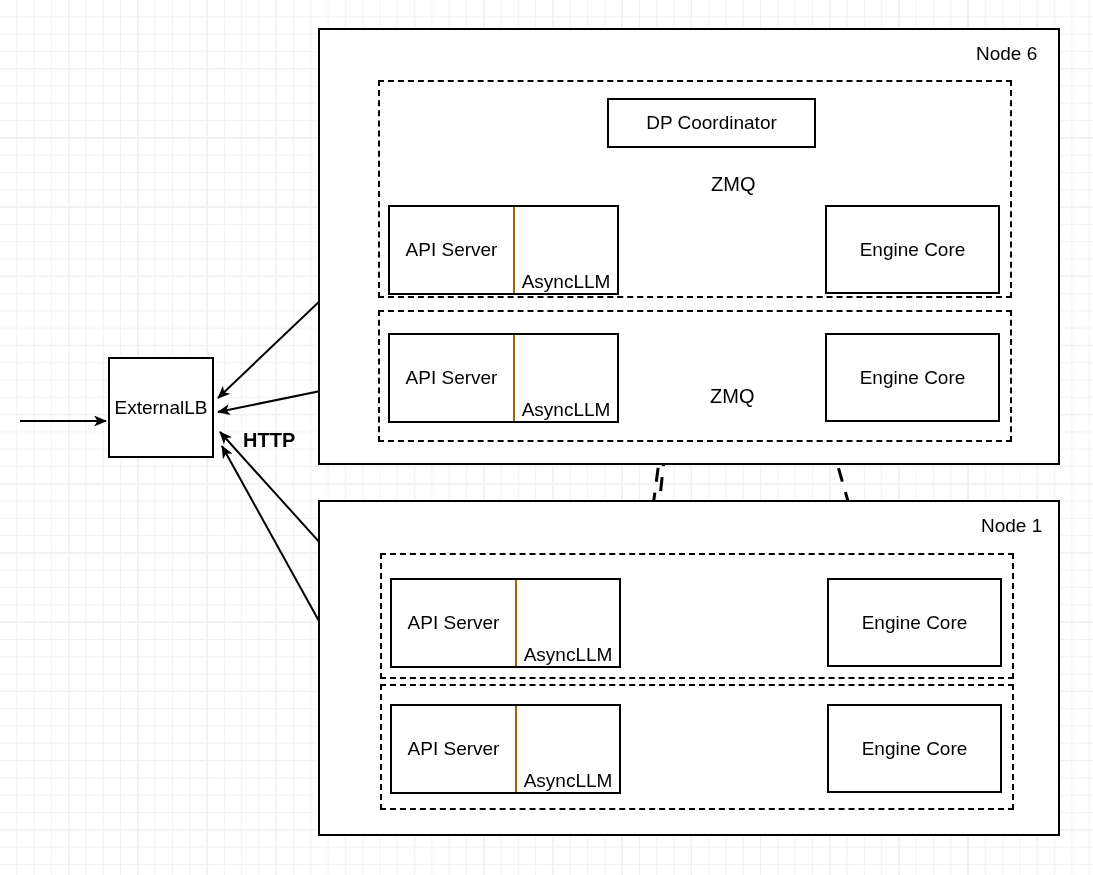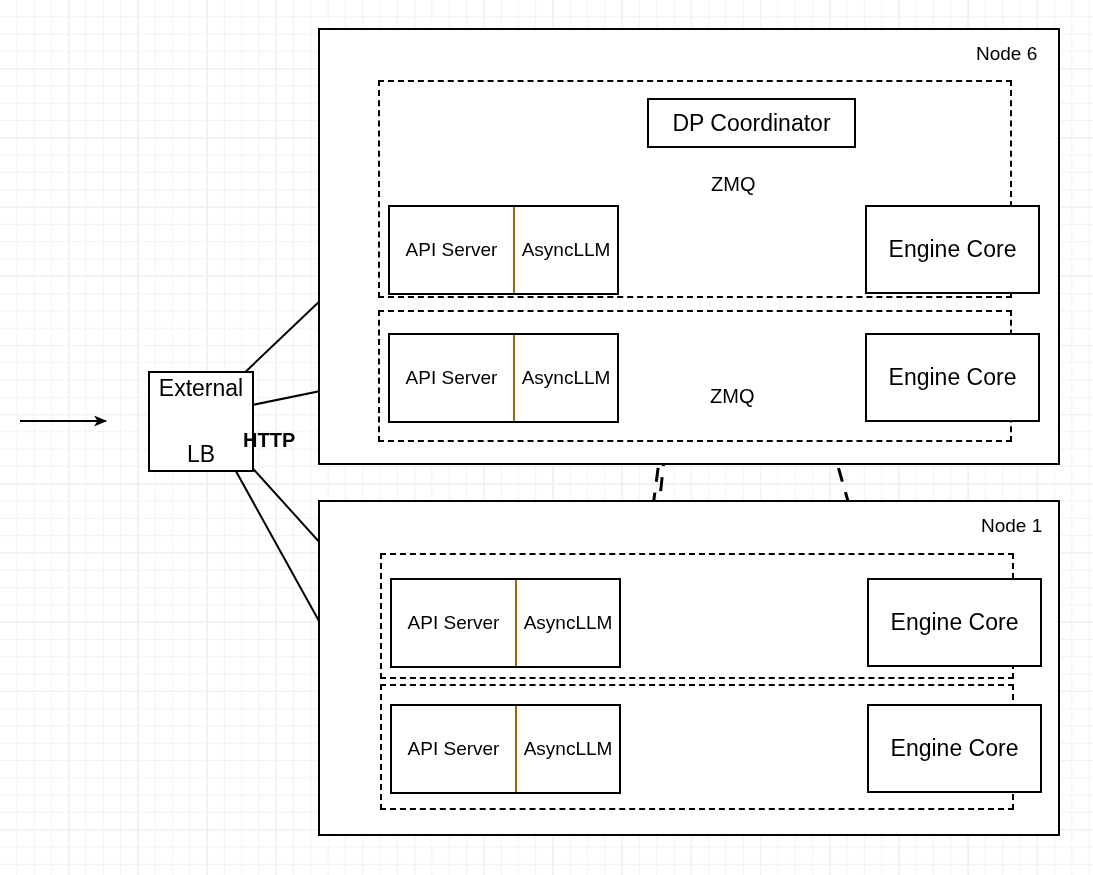--- a/index.html
+++ b/index.html
@@ -52,24 +52,23 @@
     box-sizing: border-box;
   }
   .solid-box {
     position: absolute;
     border: 2px solid #000000;
     background: #ffffff;
     box-sizing: border-box;
     display: flex;
     align-items: center;
     justify-content: center;
-    font-size: 23px;
-    color: #000000;
-    white-space: nowrap;
-    margin-left: 40px;
+    font-size: 19px;
+    color: #000000;
+    white-space: nowrap;
   }
   .split-box {
     position: absolute;
     border: 2px solid #000000;
     background: #ffffff;
     box-sizing: border-box;
     display: flex;
     flex-direction: row;
   }
   .split-cell {
@@ -80,20 +79,21 @@
     color: #000000;
     white-space: nowrap;
     box-sizing: border-box;
   }
   .split-cell.left {
     flex: 0 0 125px;
     border-right: 2px solid #a16207;
   }
   .split-cell.right {
     flex: 1 1 auto;
+    align-items: flex-end;
   }
   .edge-label {
     position: absolute;
     font-size: 20px;
     color: #000000;
     background: transparent;
     white-space: nowrap;
   }
 </style>
 </head>
@@ -235,20 +235,20 @@
     </div>
     <div class="split-cell right">
       <span>AsyncLLM</span>
     </div>
   </div>
 
   <div class="solid-box" style="left:827px; top:704px; width:175px; height:89px;">
     <span>Engine Core</span>
   </div>
 
-  <div class="solid-box" style="left:108px; top:371px; width:106px; height:101px; flex-direction:column; line-height:1.35;justify-content:space-between;">
+  <div class="solid-box" style="left:108px; top:357px; width:106px; height:101px; line-height:1.35;">
     <span>External</span>
     <span>LB</span>
   </div>
 
   <div class="edge-label" style="left:243px; top:429px;font-weight:bold;">HTTP</div>
 
 </div>
 
 </body></html>

